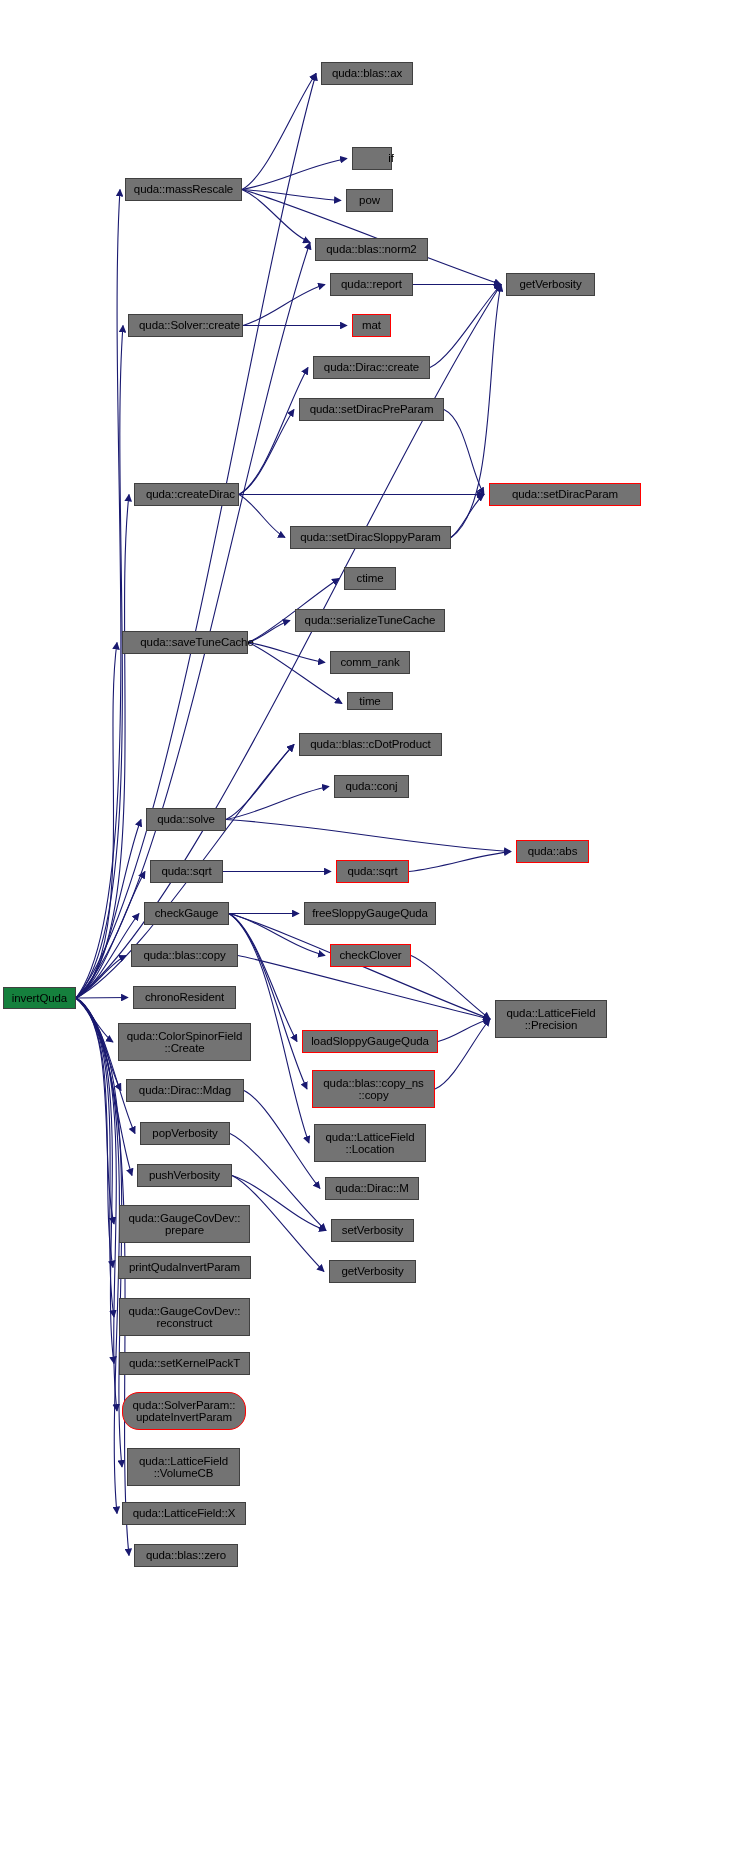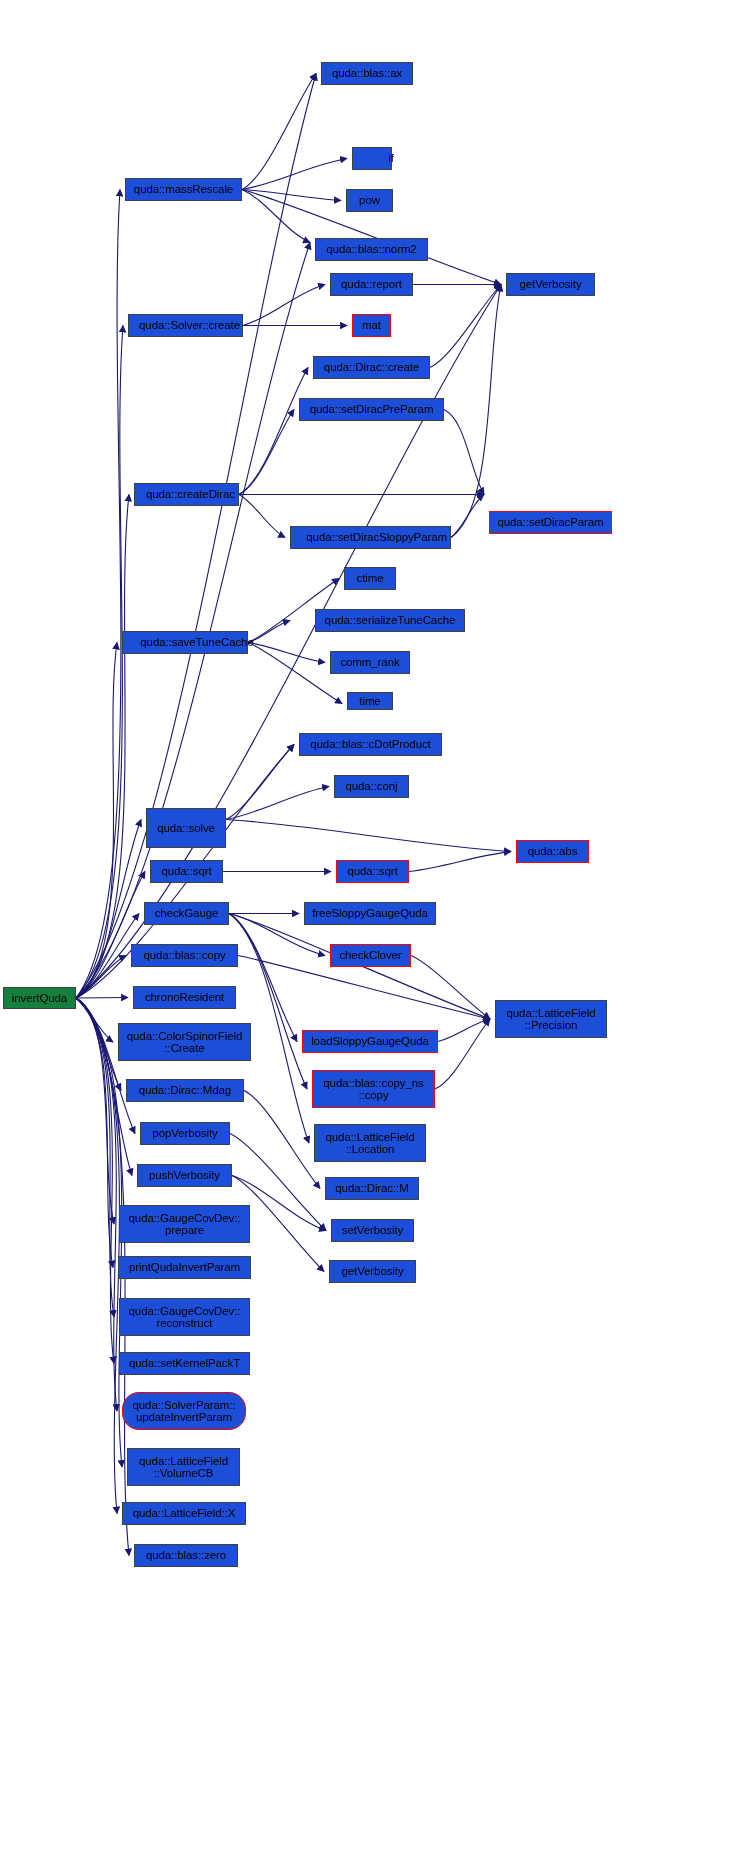--- a/index.html
+++ b/index.html
@@ -23,21 +23,21 @@
     height: 1859px;
     pointer-events: none;
   }
   .node {
     position: absolute;
     box-sizing: border-box;
     display: flex;
     align-items: center;
     justify-content: center;
     text-align: center;
-    background: #1d4ed8;
+    background: #737373;
     border: 1px solid #404040;
     color: #000000;
     font-size: 11.5px;
     line-height: 12.5px;
     white-space: pre-line;
     letter-spacing: -0.1px;
     cursor: pointer;
   }
   .node.red {
     border-color: #ff0000;
@@ -135,30 +135,30 @@
       <div class="node" style="left: 346px; top: 189px; width: 47px; height: 23px;"><span class="node-label">pow</span></div>
       <div class="node" style="left: 125px; top: 178px; width: 117px; height: 23px;"><span class="node-label">quda::massRescale</span></div>
       <div class="node" style="left: 315px; top: 238px; width: 113px; height: 23px;"><span class="node-label">quda::blas::norm2</span></div>
       <div class="node" style="left: 330px; top: 273px; width: 83px; height: 23px;"><span class="node-label">quda::report</span></div>
       <div class="node" style="left: 506px; top: 273px; width: 89px; height: 23px;"><span class="node-label">getVerbosity</span></div>
       <div class="node" style="left: 128px; top: 314px; width: 115px; height: 23px; padding-left: 8px;"><span class="node-label">quda::Solver::create</span></div>
       <div class="node red" style="left: 352px; top: 314px; width: 39px; height: 23px;"><span class="node-label">mat</span></div>
       <div class="node" style="left: 313px; top: 356px; width: 117px; height: 23px;"><span class="node-label">quda::Dirac::create</span></div>
       <div class="node" style="left: 299px; top: 398px; width: 145px; height: 23px;"><span class="node-label">quda::setDiracPreParam</span></div>
       <div class="node" style="left: 134px; top: 483px; width: 105px; height: 23px; justify-content: flex-end;"><span class="node-label">quda::createDirac</span></div>
-      <div class="node red" style="left: 489px; top: 483px; width: 123px; height: 23px; margin-top: 28px;"><span class="node-label">quda::setDiracParam</span></div>
-      <div class="node" style="left: 290px; top: 526px; width: 161px; height: 23px; justify-content: flex-end;"><span class="node-label">quda::setDiracSloppyParam</span></div>
+      <div class="node red" style="left: 489px; top: 483px; width: 152px; height: 23px;"><span class="node-label">quda::setDiracParam</span></div>
+      <div class="node" style="left: 290px; top: 526px; width: 161px; height: 23px;"><span class="node-label">quda::setDiracSloppyParam</span></div>
       <div class="node" style="left: 344px; top: 567px; width: 52px; height: 23px;"><span class="node-label">ctime</span></div>
-      <div class="node" style="left: 295px; top: 609px; width: 150px; height: 23px; margin-left: 20px;"><span class="node-label">quda::serializeTuneCache</span></div>
+      <div class="node" style="left: 295px; top: 609px; width: 150px; height: 23px;"><span class="node-label">quda::serializeTuneCache</span></div>
       <div class="node" style="left: 122px; top: 631px; width: 126px; height: 23px; padding-left: 24px;"><span class="node-label">quda::saveTuneCache</span></div>
       <div class="node" style="left: 330px; top: 651px; width: 80px; height: 23px;"><span class="node-label">comm_rank</span></div>
       <div class="node" style="left: 347px; top: 692px; width: 46px; height: 18px;"><span class="node-label">time</span></div>
       <div class="node" style="left: 299px; top: 733px; width: 143px; height: 23px;"><span class="node-label">quda::blas::cDotProduct</span></div>
       <div class="node" style="left: 334px; top: 775px; width: 75px; height: 23px;"><span class="node-label">quda::conj</span></div>
-      <div class="node" style="left: 146px; top: 808px; width: 80px; height: 40px;"><span class="node-label">quda::solve</span></div>
+      <div class="node" style="left: 146px; top: 808px; width: 80px; height: 23px;"><span class="node-label">quda::solve</span></div>
       <div class="node red" style="left: 516px; top: 840px; width: 73px; height: 23px;"><span class="node-label">quda::abs</span></div>
       <div class="node" style="left: 150px; top: 860px; width: 73px; height: 23px;"><span class="node-label">quda::sqrt</span></div>
       <div class="node red" style="left: 336px; top: 860px; width: 73px; height: 23px;"><span class="node-label">quda::sqrt</span></div>
       <div class="node" style="left: 144px; top: 902px; width: 85px; height: 23px;"><span class="node-label">checkGauge</span></div>
       <div class="node" style="left: 304px; top: 902px; width: 132px; height: 23px;"><span class="node-label">freeSloppyGaugeQuda</span></div>
       <div class="node red" style="left: 330px; top: 944px; width: 81px; height: 23px;"><span class="node-label">checkClover</span></div>
       <div class="node" style="left: 131px; top: 944px; width: 107px; height: 23px;"><span class="node-label">quda::blas::copy</span></div>
       <div class="node" style="left: 133px; top: 986px; width: 103px; height: 23px;"><span class="node-label">chronoResident</span></div>
       <div class="node" style="left: 495px; top: 1000px; width: 112px; height: 38px;"><span class="node-label">quda::LatticeField
 ::Precision</span></div>

